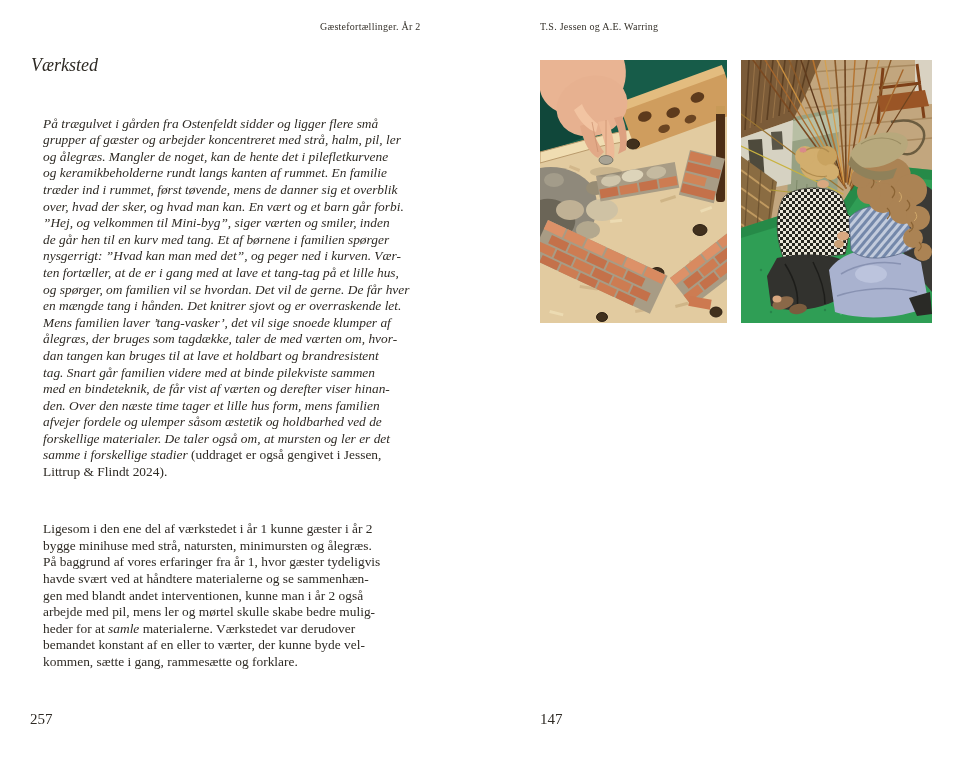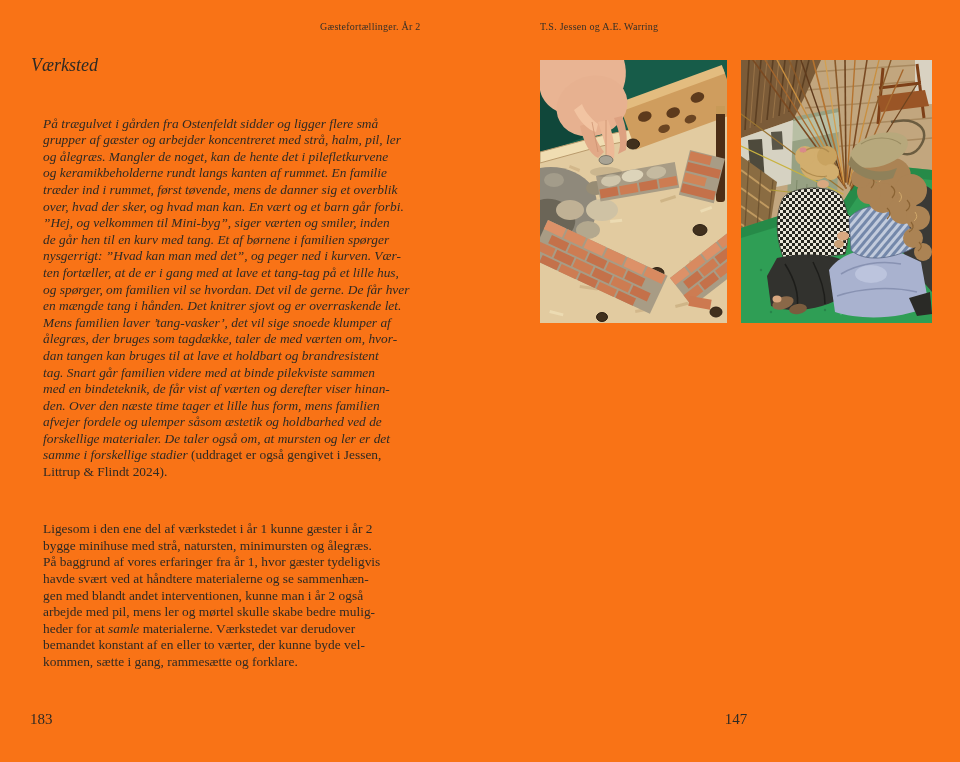--- a/index.html
+++ b/index.html
@@ -1,18 +1,18 @@
 <!DOCTYPE html>
 <html><head>
 <meta charset="utf-8">
 <style>
   html,body{margin:0;padding:0;}
   body{background:#e8e8e8;font-family:"Liberation Serif",serif;}
   .spread{
-    position:relative;width:960px;height:762px;background:#f97316;
+    position:relative;width:960px;height:762px;background:#ffffff;
     color:#2e2a24;overflow:hidden;
   }
   .running-head{
     position:absolute;top:21px;font-size:10px;letter-spacing:.25px;
     color:#332f28;white-space:nowrap;
   }
   .rh-left{left:320px;}
   .rh-right{left:540px;}
   .section-title{
     position:absolute;left:31px;top:55px;font-size:18px;font-style:italic;
@@ -24,21 +24,21 @@
   .text-col p{margin:12px;}
   .para1{font-style:italic;}
   .para1 .roman-tail{font-style:normal;}
   .para2{margin-top:16px;font-style:normal;}
   .para2 .emph{font-style:italic;}
   .para3{font-style:normal;text-indent:22px;}
   .page-number{
     position:absolute;top:711px;font-size:15px;color:#2e2a24;
   }
   .pn-left{left:30px;}
-  .pn-right{left:540px;width:392px;text-align:center;}
+  .pn-right{left:540px;width:392px;text-align:left;}
   .figure-photo{position:absolute;top:60px;display:block;}
   .photo-left{left:540px;}
   .photo-right{left:741px;}
   .caption{
     position:absolute;left:540px;top:657px;width:400px;
     font-size:10px;line-height:13.5px;white-space:pre-line;color:#332f28;
   }
 </style>
 </head>
 <body>
@@ -76,21 +76,21 @@
 bygge minihuse med strå, natursten, minimursten og ålegræs.
 På baggrund af vores erfaringer fra år 1, hvor gæster tydeligvis
 havde svært ved at håndtere materialerne og se sammenhæn-
 gen med blandt andet interventionen, kunne man i år 2 også
 arbejde med pil, mens ler og mørtel skulle skabe bedre mulig-
 heder for at </span><span class="emph">samle</span><span> materialerne. Værkstedet var derudover
 bemandet konstant af en eller to værter, der kunne byde vel-
 kommen, sætte i gang, rammesætte og forklare.</span></p>
   </div>
 
-  <div class="page-number pn-left">183</div>
+  <div class="page-number pn-left">257</div>
 
   <div class="running-head rh-right">T.S. Jessen og A.E. Warring</div>
 
   <svg class="figure-photo photo-left" width="187" height="263" viewBox="0 0 187 263">
 
     <rect width="187" height="263" fill="#e2cba0"></rect>
 
     <g opacity="0.75">
       <rect x="18" y="120" width="14" height="3" fill="#c9ae7f" transform="rotate(12 18 120)"></rect>
       <rect x="120" y="140" width="16" height="3" fill="#c9ae7f" transform="rotate(-18 120 140)"></rect>

